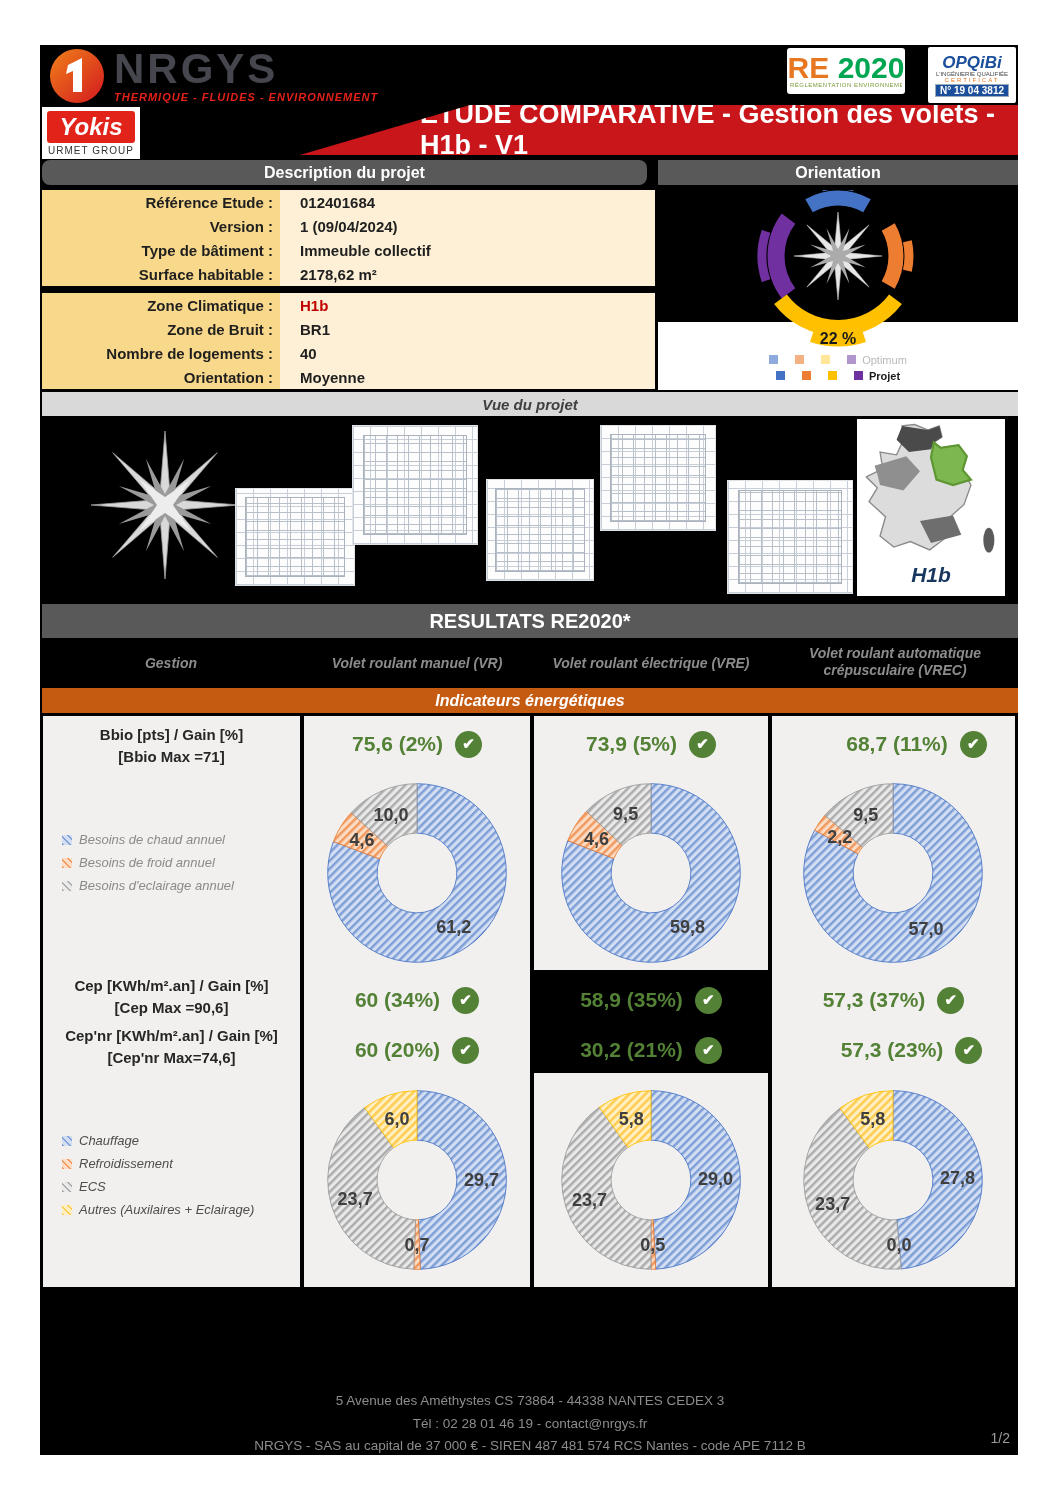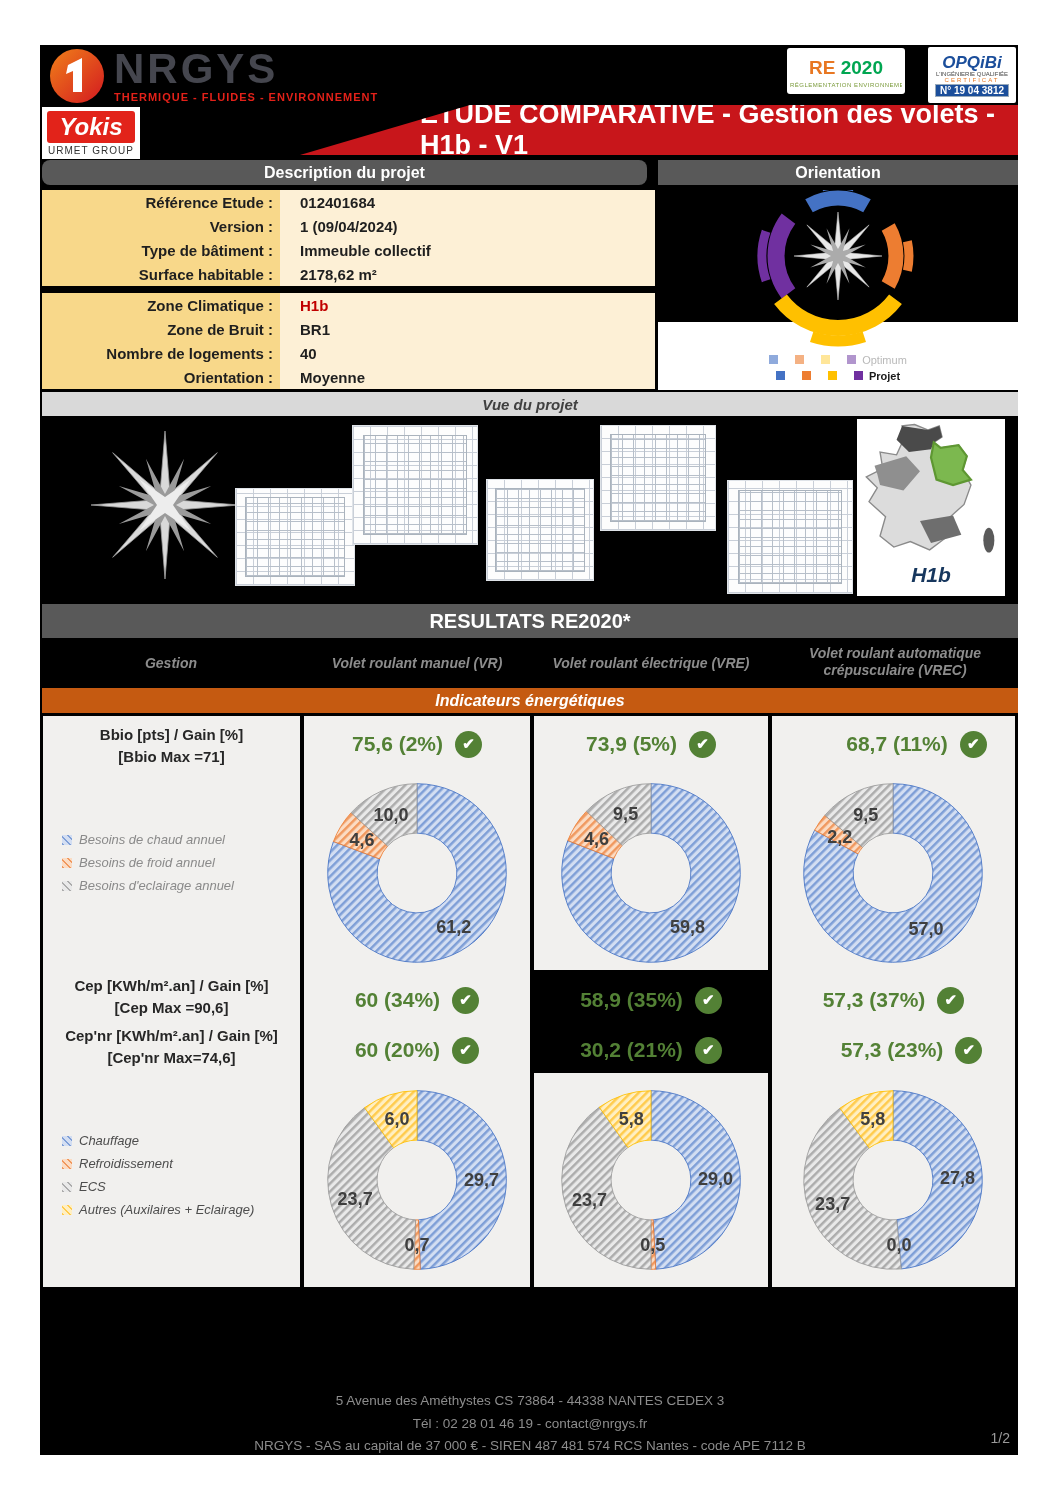--- a/index.html
+++ b/index.html
@@ -4,26 +4,26 @@
 <style>
   html,body{margin:0;padding:0;background:#fff;}
   .page{position:relative;width:1058px;height:1496px;background:#fff;
         font-family:"Liberation Sans",sans-serif;overflow:hidden;}
   .abs{position:absolute;}
   .black-area{left:40px;top:45px;width:978px;height:1410px;background:#000;}
 
   
   .brand{left:48px;top:47px;display:flex;align-items:flex-start;gap:8px;}
   .brand-name{font-size:42px;font-weight:bold;color:#45464E;letter-spacing:3px;line-height:44px;}
-  .brand-tagline{font-size:11px;font-weight:bold;color:#E32119;letter-spacing:1px;margin-top:0px;}
+  .brand-tagline{font-size:11px;font-weight:bold;color:#E32119;letter-spacing:1px;margin-top:0px;font-style:italic;}
   .yokis-box{left:42px;top:107px;width:98px;height:52px;background:#fff;display:flex;flex-direction:column;align-items:center;justify-content:center;}
   .yokis-red{background:#E2231A;color:#fff;font-weight:bold;font-style:italic;font-size:24px;padding:1px 10px;border:2px solid #E2231A;border-radius:3px;line-height:26px;}
   .yokis-group{font-size:10px;color:#333;margin-top:2px;letter-spacing:1px;}
   .re-badge{left:787px;top:48px;width:118px;height:46px;background:#fff;border-radius:3px;display:flex;flex-direction:column;align-items:center;justify-content:center;}
-  .re-line{font-size:19px;font-weight:bold;line-height:28px;}
+  .re-line{font-size:30px;font-weight:bold;line-height:28px;}
   .re-part{color:#E87722;}
   .re-year{color:#00A651;}
   .re-sub{font-size:6px;color:#7a9a3a;letter-spacing:.5px;white-space:nowrap;overflow:hidden;max-width:112px;}
   .opq-badge{left:928px;top:47px;width:88px;height:56px;background:#fff;border-radius:2px;display:flex;flex-direction:column;align-items:center;justify-content:center;}
   .opq-name{font-size:17px;font-weight:bold;font-style:italic;color:#1B4E9B;line-height:17px;}
   .opq-sub{font-size:6px;color:#444;white-space:nowrap;}
   .opq-cert{font-size:6px;color:#E87722;letter-spacing:2px;}
   .opq-num{font-size:10px;font-weight:bold;color:#fff;background:#1B4E9B;border:1px solid #9ab;padding:0 4px;margin-top:1px;}
   .title-banner{left:300px;top:105px;width:718px;height:50px;background:#C8161B;
     clip-path:polygon(0 100%,170px 0,100% 0,100% 100%);
@@ -188,20 +188,21 @@
         <path d="M74.0 -3.2 A71 71 0 0 1 106.0 -3.2" fill="none" stroke="#4472C4" stroke-width="9"></path>
     <path d="M140.2 37.0 A58 58 0 0 1 140.2 95.0" fill="none" stroke="#ED7D31" stroke-width="15"></path>
         <path d="M159.4 51.2 A71 71 0 0 1 159.4 80.8" fill="none" stroke="#ED7D31" stroke-width="9"></path>
     <path d="M40.5 103.3 A62 62 0 0 1 40.5 28.7" fill="none" stroke="#7030A0" stroke-width="17"></path>
         <path d="M18.1 90.7 A76 76 0 0 1 18.1 41.3" fill="none" stroke="#7030A0" stroke-width="9"></path>
     <path d="M147.5 109.3 A72 72 0 0 1 32.5 109.3" fill="none" stroke="#FFC000" stroke-width="16"></path>
         <path d="M116.3 146.8 A85 85 0 0 1 63.7 146.8" fill="none" stroke="#FFC000" stroke-width="11"></path>
     <polygon points="90.0,22.0 93.4,57.7 121.1,34.9 98.3,62.6 134.0,66.0 98.3,69.4 121.1,97.1 93.4,74.3 90.0,110.0 86.6,74.3 58.9,97.1 81.7,69.4 46.0,66.0 81.7,62.6 58.9,34.9 86.6,57.7" fill="#E8E8E8" stroke="#bbb" stroke-width="0.6"></polygon>
     <polygon points="101.5,38.3 94.9,61.1 117.7,54.5 97.0,66.0 117.7,77.5 94.9,70.9 101.5,93.7 90.0,73.0 78.5,93.7 85.1,70.9 62.3,77.5 83.0,66.0 62.3,54.5 85.1,61.1 78.5,38.3 90.0,59.0" fill="#ABABAB"></polygon>
   </svg></div>
+  <div class="abs orient-val">22 %</div>
   <div class="abs oleg-row oleg-opt" style="top:353px;" id="oleg-0">
       <span class="oleg-sq" style="background:#8FAADC"></span>
       <span class="oleg-sq" style="background:#F4B183"></span>
       <span class="oleg-sq" style="background:#FFE699"></span>
       <span class="oleg-sq" style="background:#B195CD"></span>
       <span class="oleg-lab">Optimum</span>
     </div>
   <div class="abs oleg-row oleg-prj" style="top:369px;" id="oleg-1">
       <span class="oleg-sq" style="background:#4472C4"></span>
       <span class="oleg-sq" style="background:#ED7D31"></span>

